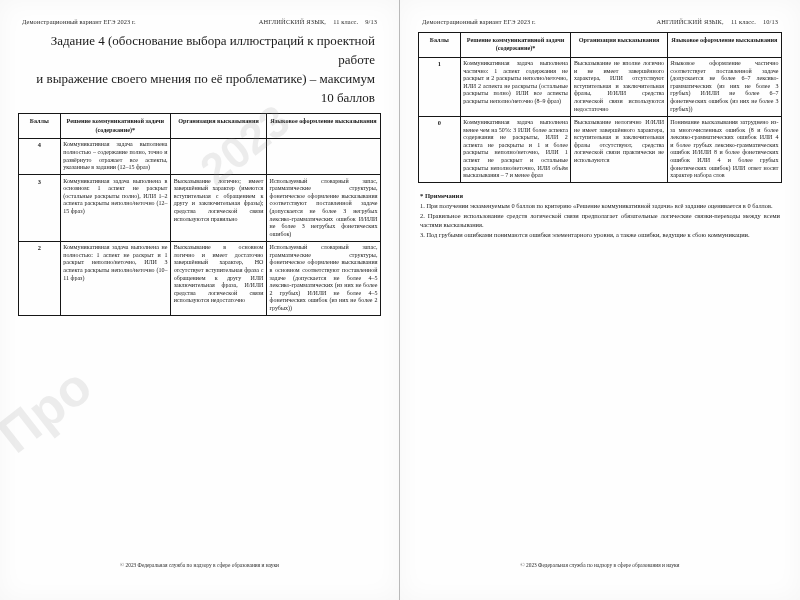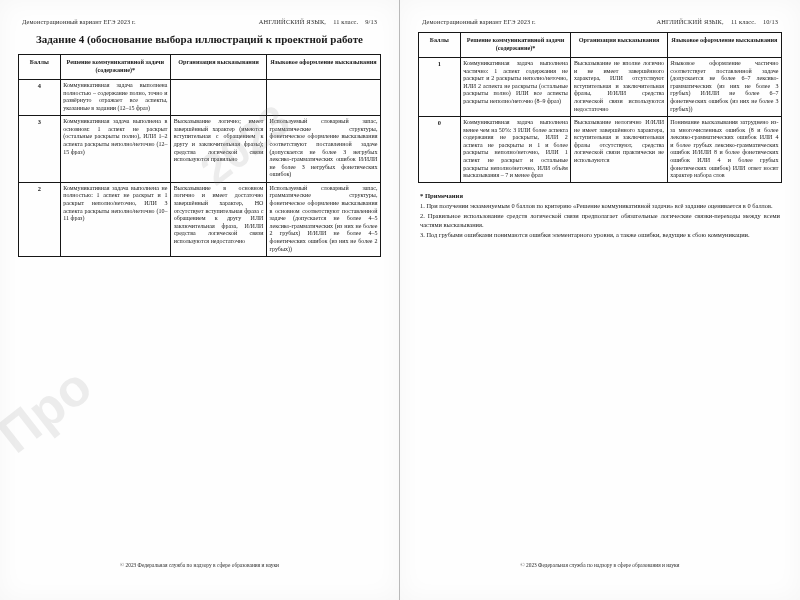--- a/index.html
+++ b/index.html
@@ -34,23 +34,23 @@
     letter-spacing: .1px;
     margin-bottom: 7px;
     padding: 0 4px;
   }
   .runhead .rh-left { flex: 0 0 auto; }
   .runhead .rh-right { margin-left: auto; display: flex; gap: 7px; }
   .rh-subject { letter-spacing: .2px; }
 
   
   .task-title {
-    text-align: center;
-    font-weight: bold;
-    font-size: 11px;
+    text-align: right;
+    font-weight: normal;
+    font-size: 13px;
     line-height: 1.45;
     margin: 2px 0 6px 0;
     padding: 0 6px;
   }
   .task-title .tt-line { display: block; }
 
   
   table.crit {
     width: 100%;
     border-collapse: collapse;
@@ -143,20 +143,21 @@
       <span class="rh-left">Демонстрационный вариант ЕГЭ 2023 г.</span>
       <span class="rh-right">
         <span class="rh-subject">АНГЛИЙСКИЙ ЯЗЫК,</span>
         <span>11 класс.</span>
         <span>9/13</span>
       </span>
     </div>
 
     <div class="task-title">
       <span class="tt-line">Задание 4 (обоснование выбора иллюстраций к проектной работе</span>
+      <span class="tt-line">и выражение своего мнения по её проблематике) – максимум 10 баллов</span>
     </div>
 
     <table class="crit">
       <colgroup>
         <col class="c-score">
           <col class="c-task">
           <col class="c-org">
           <col class="c-lang">
       </colgroup>
       <thead>

